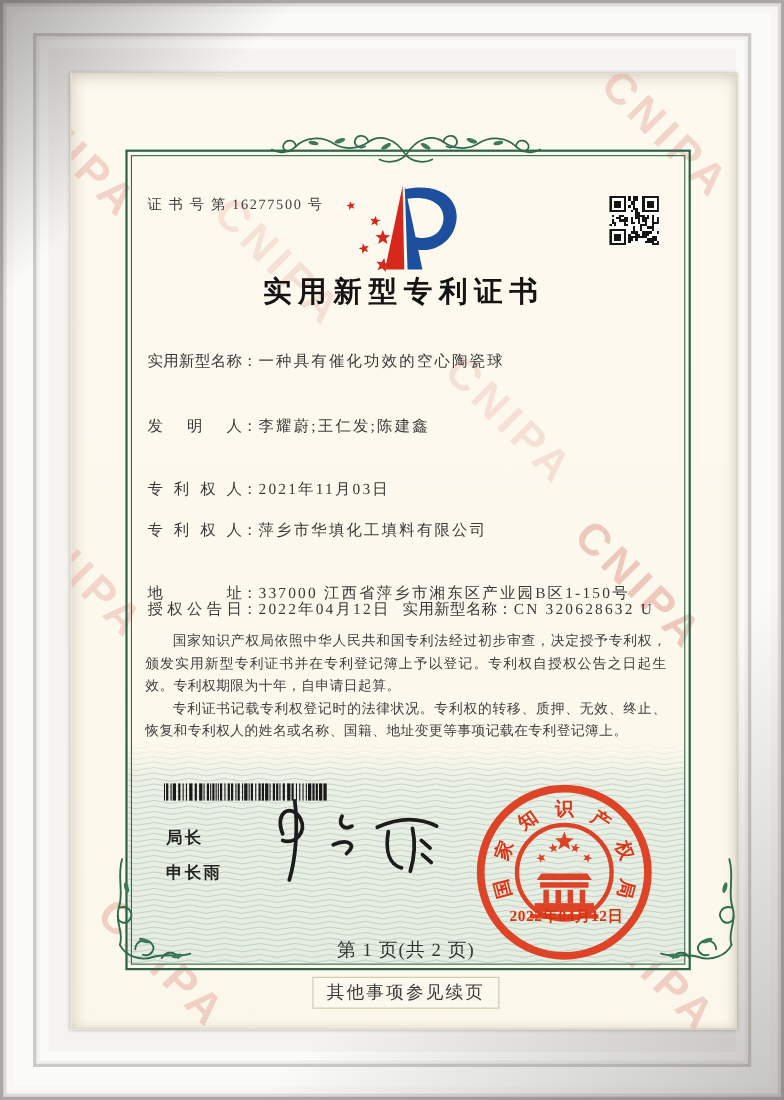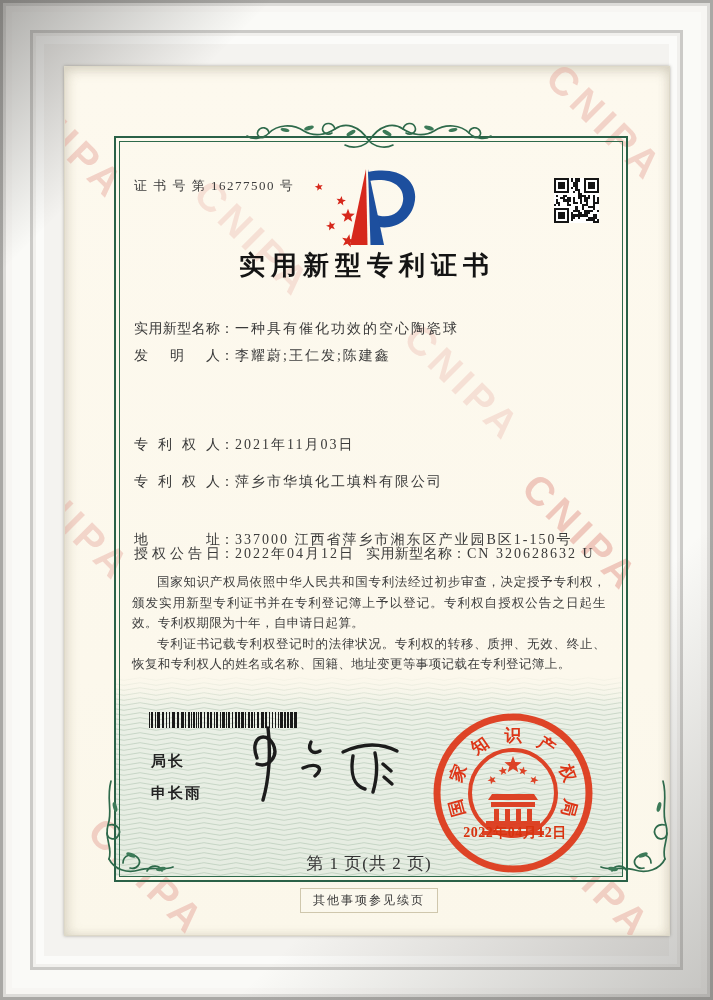--- a/index.html
+++ b/index.html
@@ -57,41 +57,41 @@
   .logo{position:absolute;left:241px;top:100px;}
   .qr{position:absolute;left:489px;top:111px;width:45px;height:45px;background:#fff;}
   .title{position:absolute;left:0;top:181px;width:604px;text-align:center;
          font-size:26px;font-weight:700;letter-spacing:6px;color:#141414;}
   
   .frow{position:absolute;left:69px;white-space:nowrap;font-size:14px;color:#3a3a3a;}
   .flabel{display:inline-block;width:86px;text-align:justify;text-align-last:justify;}
   .fcolon{display:inline-block;width:15px;}
   .fvalue{letter-spacing:2px;}
   .fpair2{position:absolute;left:232px;top:0;white-space:nowrap;}
-  .r0{top:253px}.r1{top:280px}.r2{top:333px}.r3{top:369px}.r4{top:406px}.r5{top:464px}.r6{top:478px}
+  .r0{top:253px}.r1{top:312px}.r2{top:333px}.r3{top:369px}.r4{top:406px}.r5{top:464px}.r6{top:478px}
   
   .paras{position:absolute;left:67px;top:505px;width:474px;color:#3e3e3e;
          font-size:12.5px;line-height:20.5px;text-align:justify;letter-spacing:.4px;}
   .paras p{margin:0;text-indent:2em;}
   
   .barcode{position:absolute;left:84px;top:645px;width:156px;height:16px;display:flex;overflow:hidden;}
   .barcode div{background:#191919;height:100%;flex:none;}
   .officer-title{position:absolute;left:86px;top:685px;font-size:15px;font-weight:600;
                  letter-spacing:2px;color:#242424;font-family:"Liberation Sans",sans-serif;}
   .officer-name{position:absolute;left:86px;top:717px;font-size:15px;font-weight:600;
                 letter-spacing:2px;color:#242424;font-family:"Liberation Sans",sans-serif;}
   .sig{position:absolute;left:158px;top:655px;}
   .seal{position:absolute;left:363px;top:641px;}
   .seal-date{position:absolute;left:355px;top:757px;width:190px;text-align:center;
              font-size:14px;font-weight:700;color:#d8330f;letter-spacing:.5px;}
   .page-no{position:absolute;left:0;top:785px;width:608px;text-align:center;
            font-size:17px;letter-spacing:1px;color:#333;}
   .footer-wrap{position:absolute;left:0;top:821px;width:608px;text-align:center;}
   .footer-note{display:inline-block;border:1px solid #cfc7ad;padding:3px 12px;
-               font-size:12px;letter-spacing:2px;color:#3a3a3a;background:rgba(255,255,255,.15);}
+               font-size:16px;letter-spacing:2px;color:#3a3a3a;background:rgba(255,255,255,.15);}
 </style>
 </head>
 <body>
 
 <div class="stage">
   <div class="frame"></div>
 
   <div class="paper">
 
     <div class="wm wm1">CNIPA</div>

